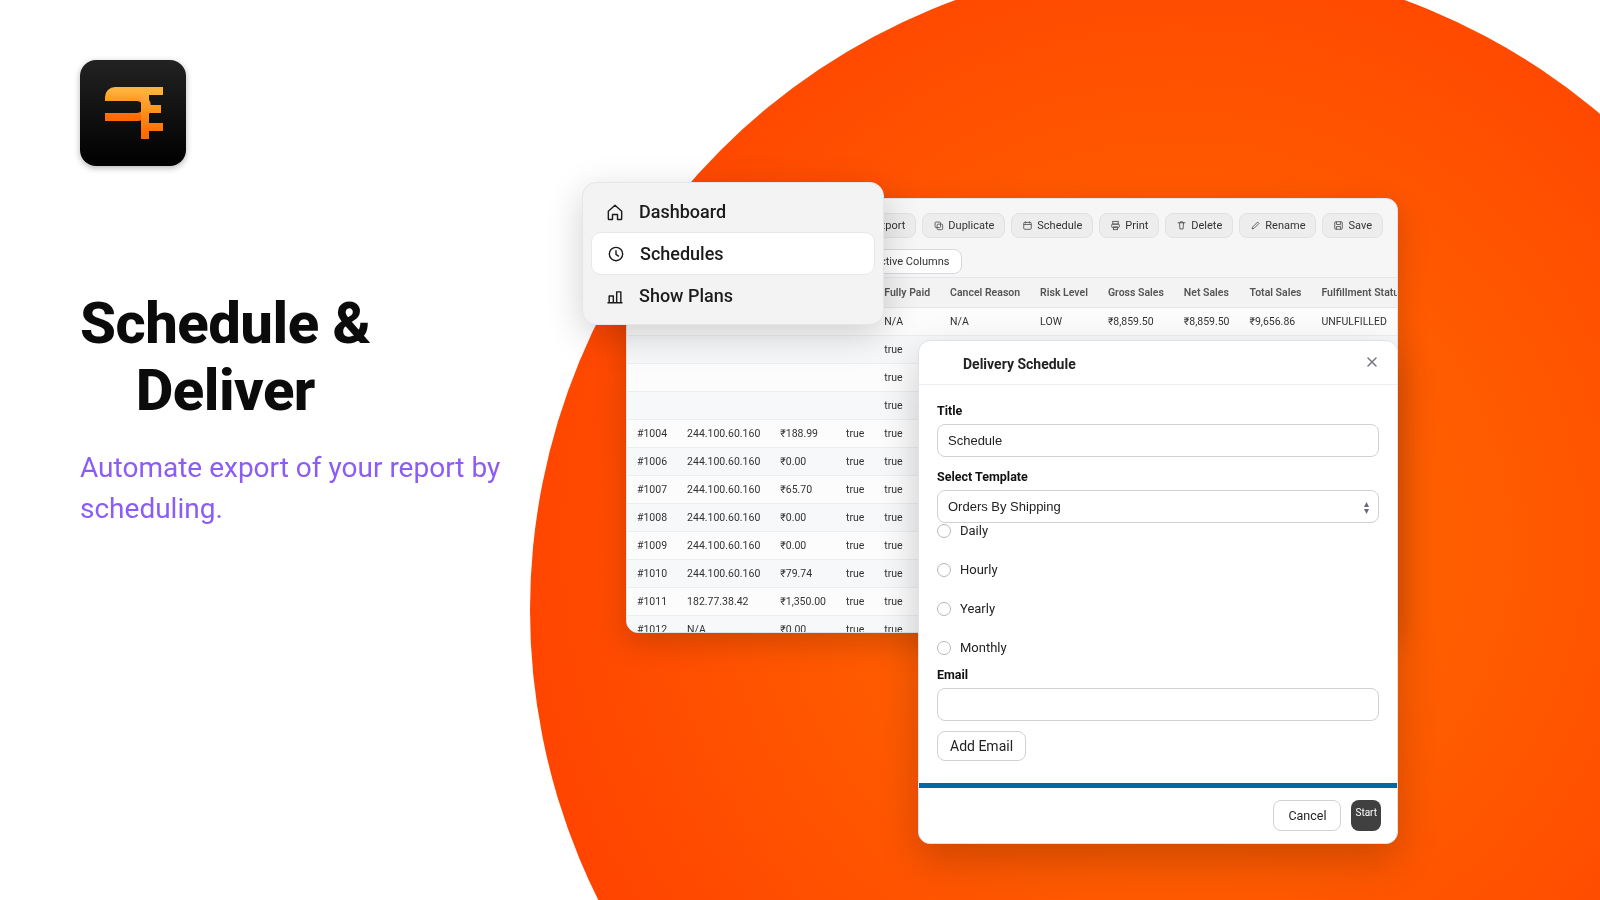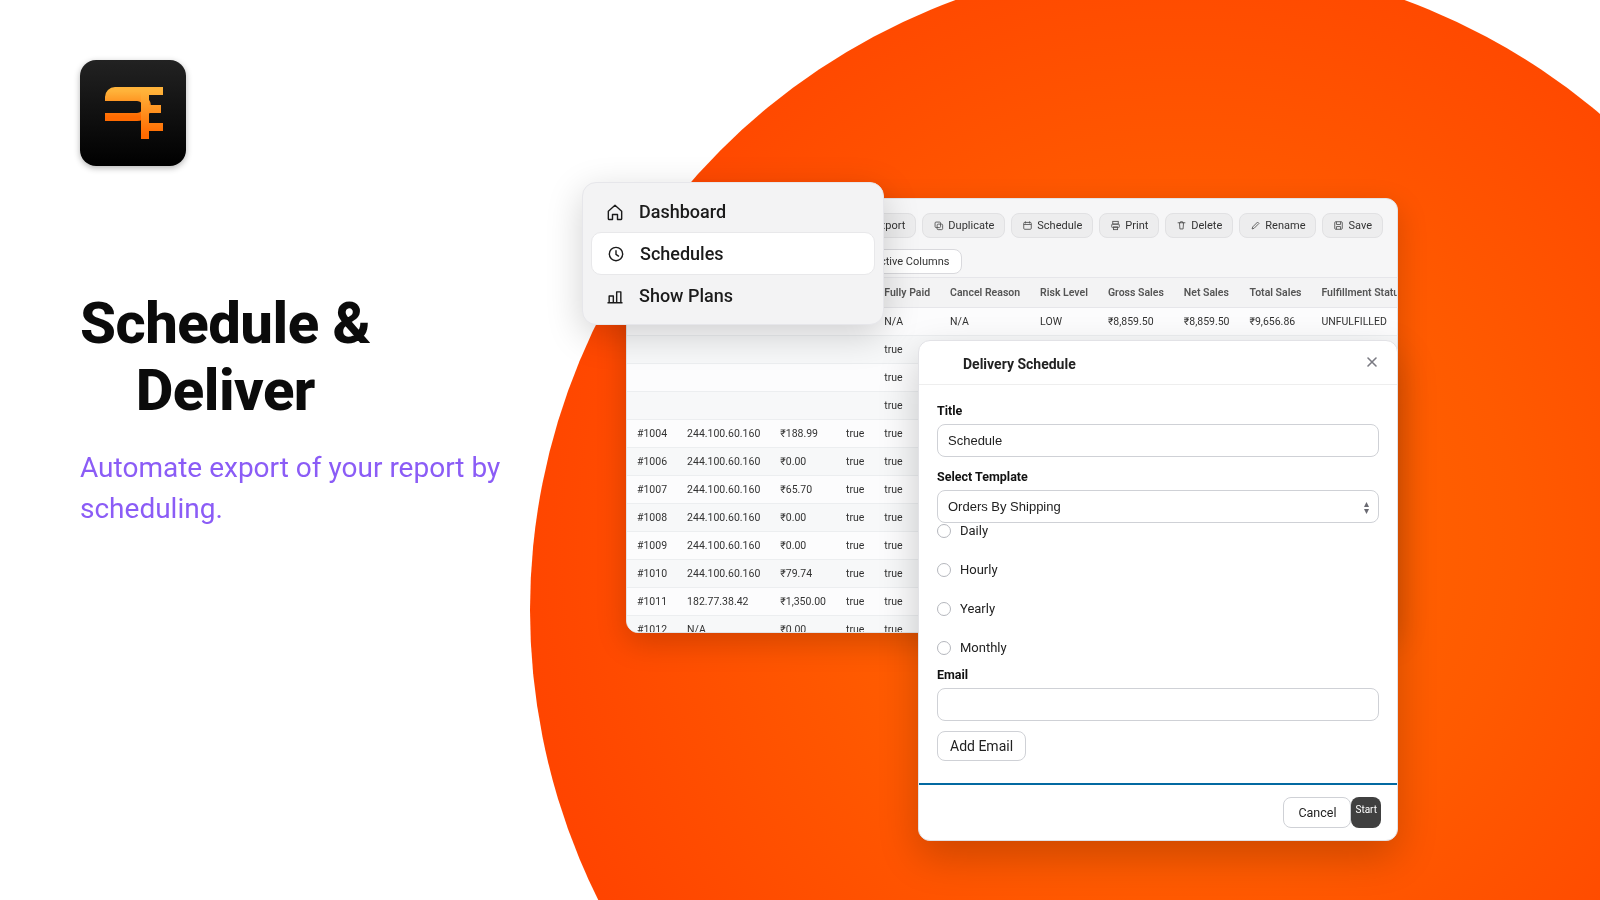--- a/index.html
+++ b/index.html
@@ -49,21 +49,21 @@
 .closex{color:#7a7a82;cursor:pointer;font-size:14px;}
 .modalbody{padding:6px 18px 16px;}
 .fieldlbl{font-size:12.5px;font-weight:700;margin:12px 0 6px;color:#111;}
 .textin{width:100%;padding:8px 10px;border:1px solid #cfd1d6;border-radius:8px;font-size:13px;color:#222;background:#fff;}
 .selectwrap{position:relative;}
 .selectwrap .updown{position:absolute;right:10px;top:50%;transform:translateY(-50%);font-size:10px;color:#6a6a72;line-height:7px;}
 .radiolist{display:flex;flex-direction:column;gap:24px;}
 .radioitm{display:flex;align-items:center;gap:9px;font-size:13px;color:#222;cursor:pointer;}
 .radio{width:14px;height:14px;border:1.5px solid #b5b7bd;border-radius:50%;}
 .addemail{display:inline-block;margin-top:10px;margin-bottom:6px;padding:6px 12px;border:1px solid #cfd1d6;border-radius:8px;background:#fff;font-size:14px;cursor:pointer;}
-.modalfoot{display:flex;justify-content:flex-end;padding:12px 16px;border-top:2px solid #0369a1;}
+.modalfoot{display:flex;justify-content:flex-end;gap:10px;padding:12px 16px;border-top:5px solid #0369a1;}
 .btn-ghost{padding:7px 14px;border:1px solid #cfd1d6;border-radius:8px;background:#fff;font-size:12.5px;cursor:pointer;}
 .btn-primary{padding:7px 4px;border:none;border-radius:8px;background:#404040;color:#fff;font-size:10px;cursor:pointer;}
 </style>
 </head>
 <body>
 
 <div class="canvas">
   <div class="disc"></div>
 
   <div class="logo">

